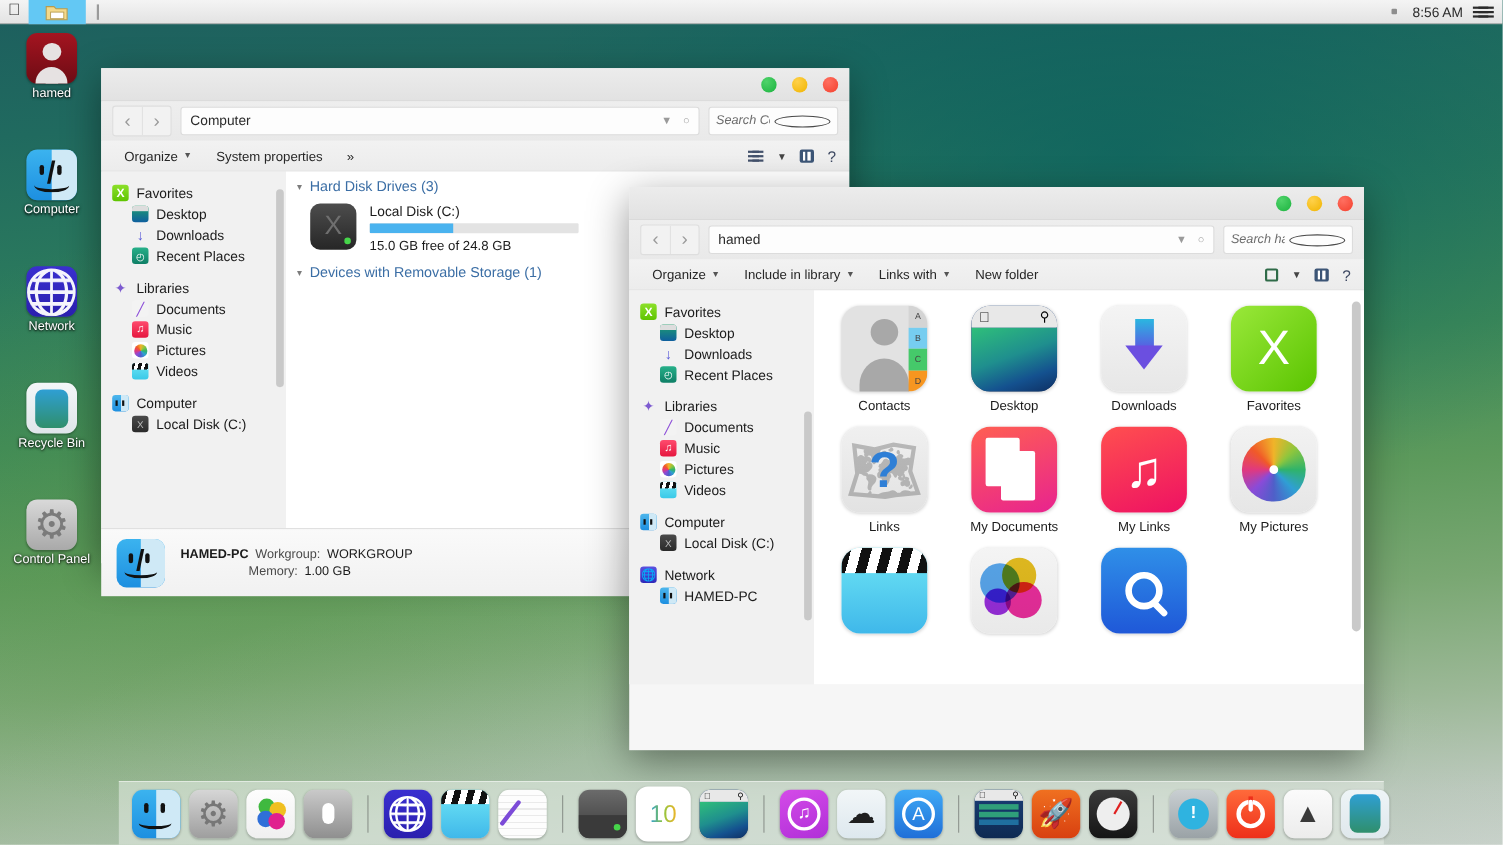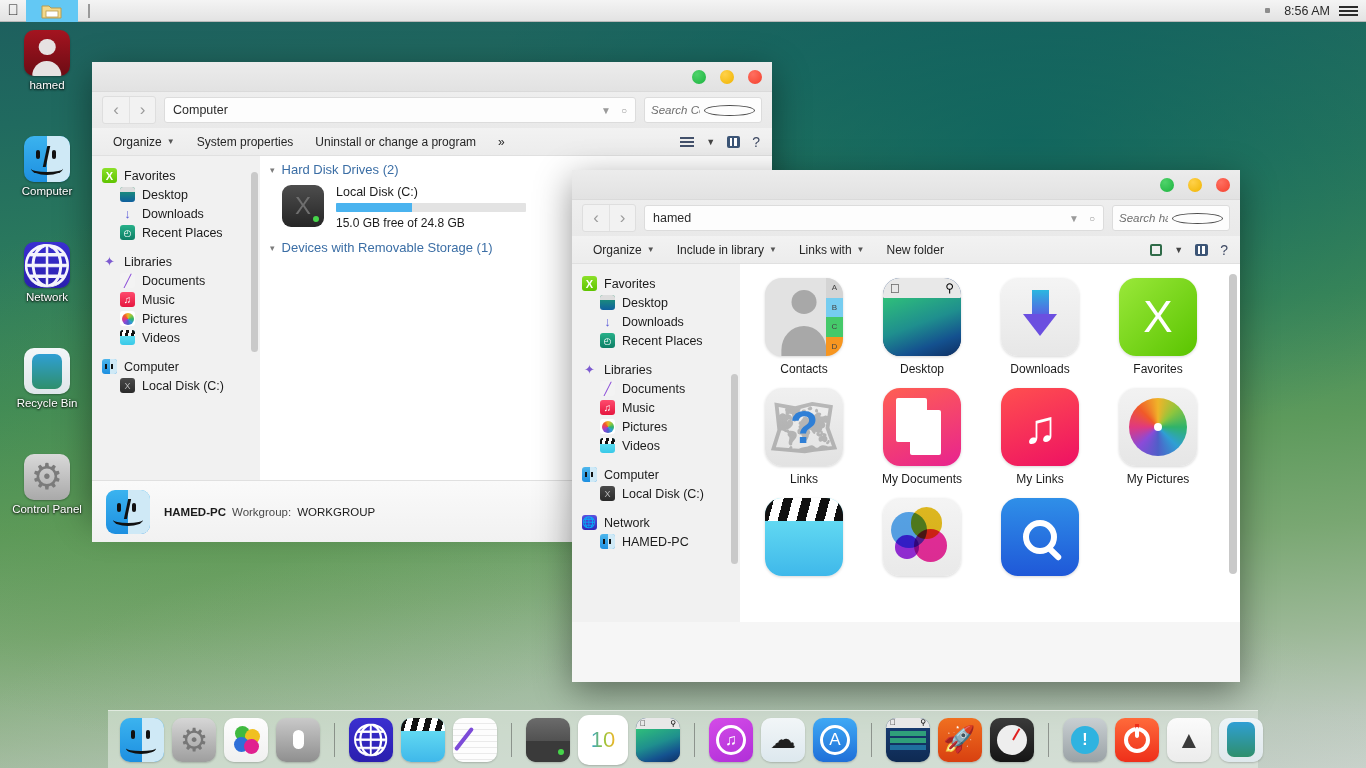--- a/index.html
+++ b/index.html
@@ -318,23 +318,20 @@
   </div>
   <div class="cmdbar" id="w1-cmdbar">
     <div class="cmd">
         <span>Organize</span>
         <span class="tri">▼</span>
       </div>
       <div class="cmd">
         <span>System properties</span>
       </div>
       <div class="cmd">
-        <span>Uninstall or change a program</span>
-      </div>
-      <div class="cmd">
         <span>»</span>
       </div>
       <div class="cmd-right">
       <span class="viewico">
           <i></i>
           <i></i>
           <i></i>
         </span>
       <span class="tri" style="font-size:9px;color:#444">▼</span>
       <span class="paneico"></span>
@@ -395,21 +392,21 @@
         </div>
         <div class="sb-row child">
           <span class="sb-ico ico-disk">X</span>
           <span>Local Disk (C:)</span>
         </div>
         <div class="sb-scroll" style="top:16px; height:180px;"></div>
     </div>
     <div class="mainpane" id="w1-main">
         <div class="grp-head">
           <span class="tri">▾</span>
-          <span>Hard Disk Drives (2)</span>
+          <span>Hard Disk Drives (3)</span>
         </div>
         <div class="drive-row">
           <div class="drive-ico d-hdd">X</div>
           <div class="drive-info">
             <div class="dn">Local Disk (C:)</div>
             <div class="bar">
               <i style="width:40%;background:#4ab3ef"></i>
             </div>
             <div class="dfree">15.0 GB free of 24.8 GB</div>
           </div>
@@ -426,20 +423,24 @@
         <div class="eye l"></div>
         <div class="eye r"></div>
       <div class="nose"></div>
         <div class="smile"></div>
     </div>
     <div class="det-lines" id="w1-detlines">
         <div class="row">
           <span class="pc">HAMED-PC</span>
           <span class="k">Workgroup:</span>
           <span>WORKGROUP</span>
+        </div>
+        <div class="row" style="padding-left:62px">
+          <span class="k">Memory:</span>
+          <span>1.00 GB</span>
         </div>
       </div>
   </div>
 </div>
 
 <div class="win" id="win2" style="left:572px; top:170px; width:668px; height:512px;">
   <div class="win-titlebar">
     <div class="lights">
       <div class="light l-green"></div>
       <div class="light l-yellow"></div>

